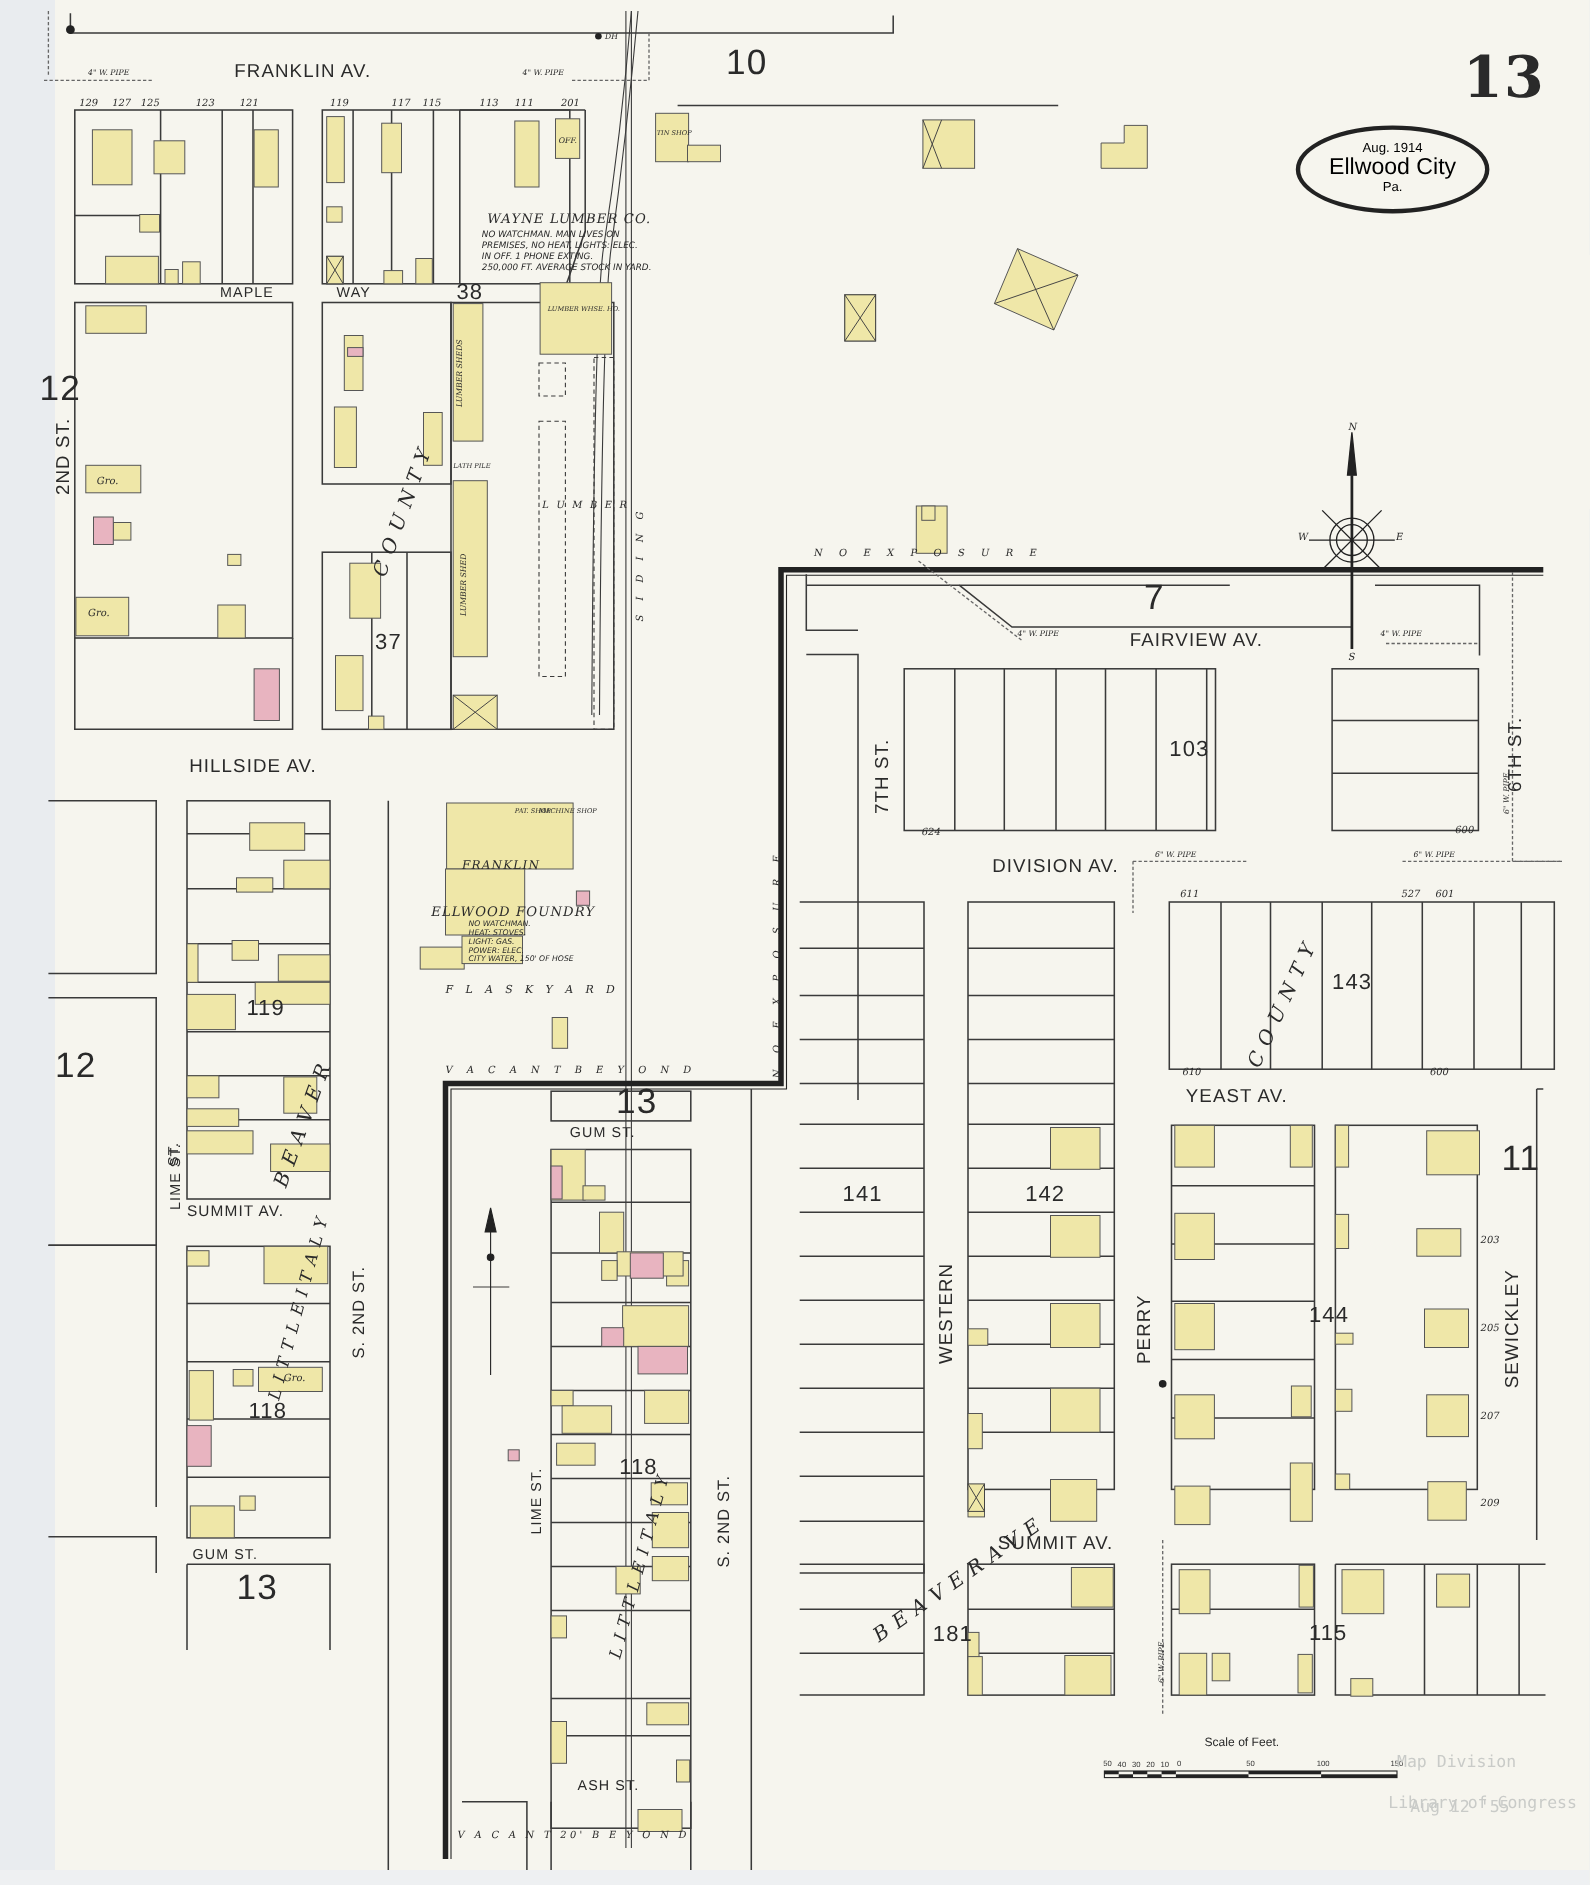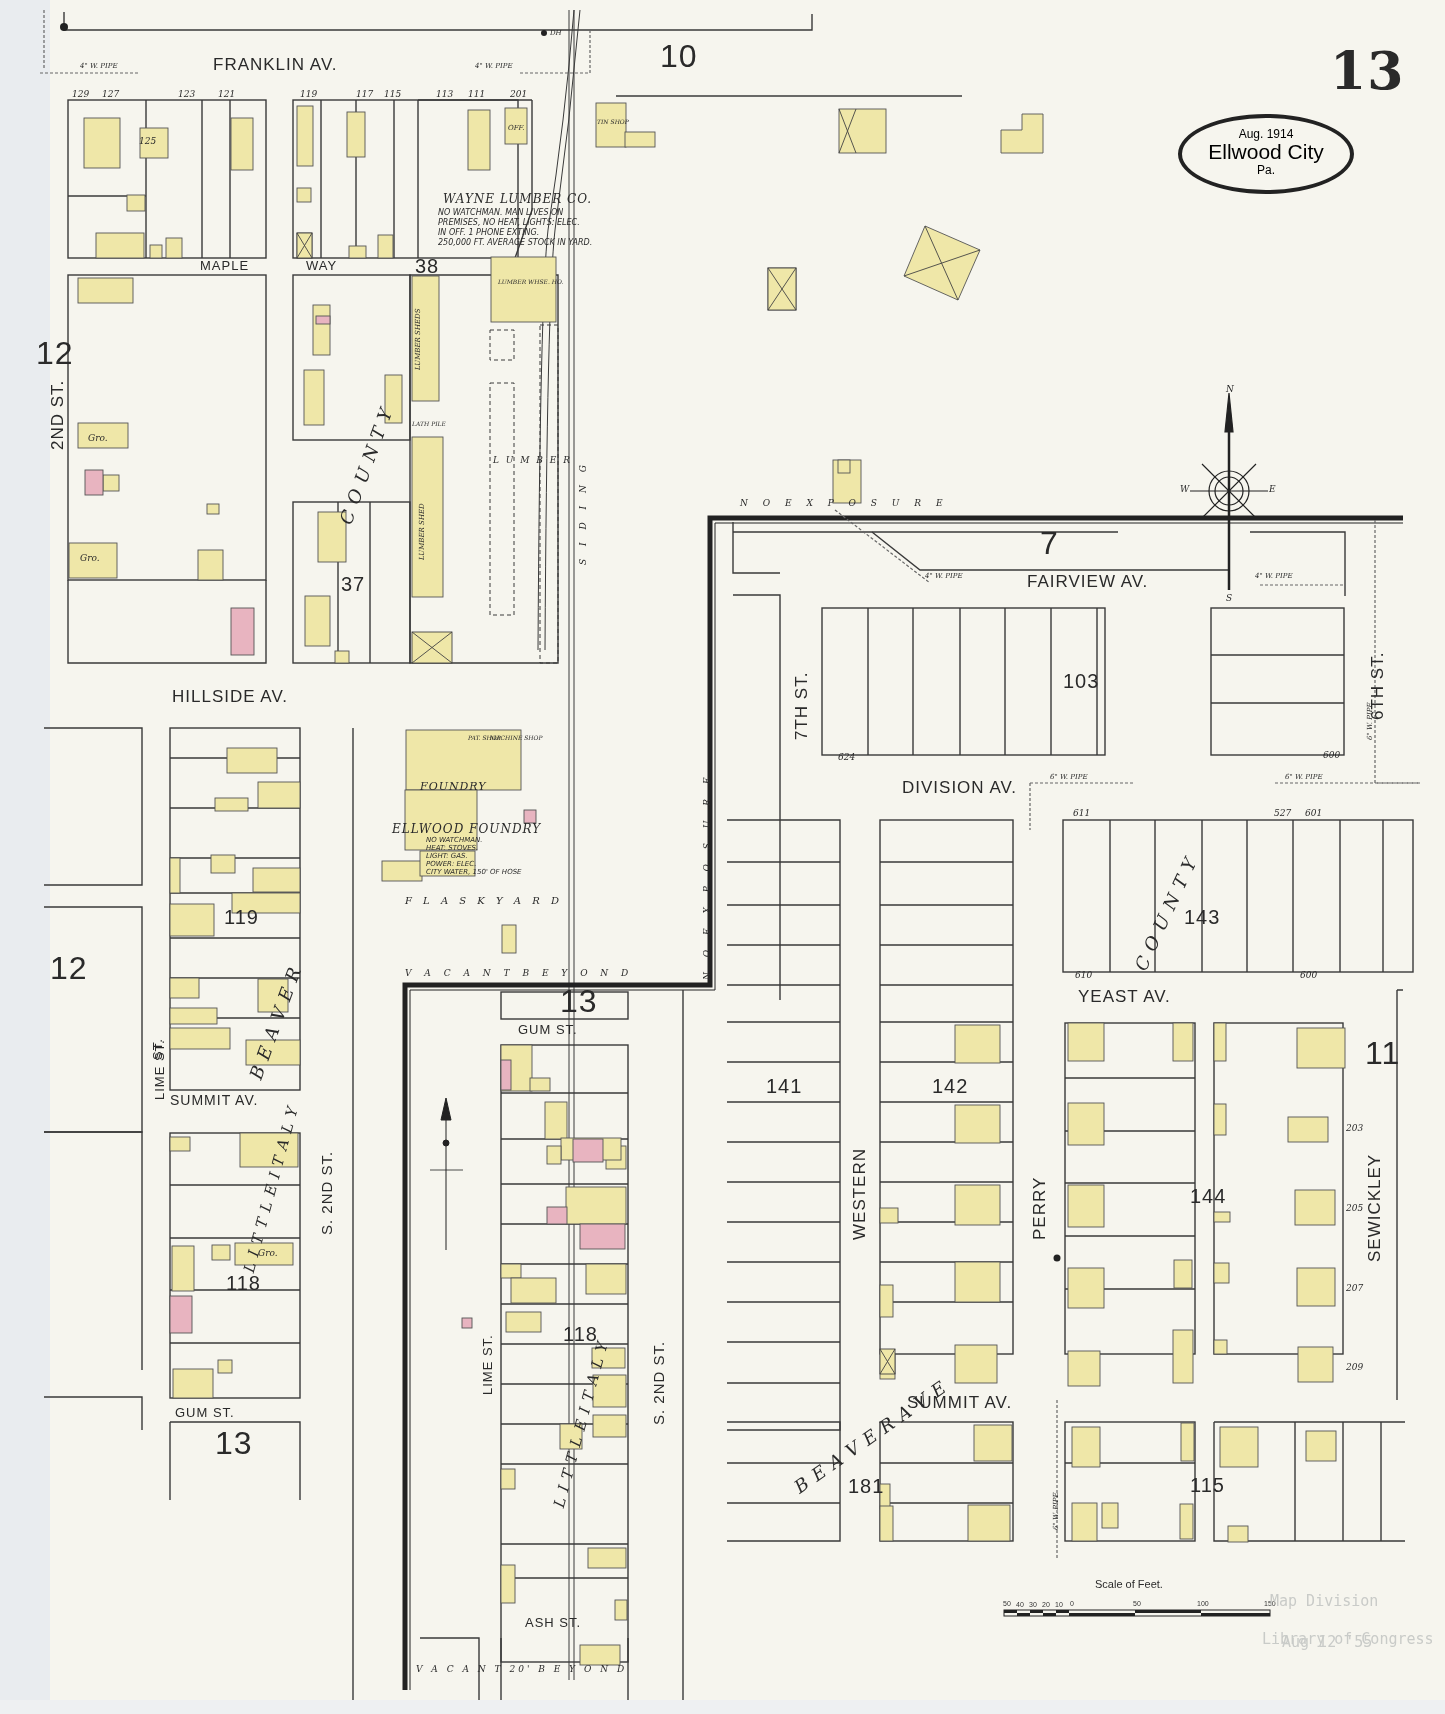--- a/index.html
+++ b/index.html
@@ -345,21 +345,21 @@
 <div class="lbl street-v" style="left:1030px;top:1240px;">PERRY</div>
 <div class="lbl street-v" style="left:1365px;top:1262px;">SEWICKLEY</div>
 <div class="lbl street-v" style="left:150px;top:1060px;font-size:13px;">ST.</div>
 
 <div class="lbl block" style="left:415px;top:255px;">38</div>
 <div class="lbl block" style="left:341px;top:573px;">37</div>
 <div class="lbl block" style="left:224px;top:906px;">119</div>
 <div class="lbl block" style="left:226px;top:1272px;">118</div>
 <div class="lbl block" style="left:563px;top:1323px;">118</div>
 <div class="lbl block" style="left:1063px;top:670px;">103</div>
-<div class="lbl block" style="left:1184px;top:882px;margin-top:24px;">143</div>
+<div class="lbl block" style="left:1211px;top:882px;">143</div>
 <div class="lbl block" style="left:766px;top:1075px;">141</div>
 <div class="lbl block" style="left:932px;top:1075px;">142</div>
 <div class="lbl block" style="left:1190px;top:1185px;">144</div>
 <div class="lbl block" style="left:848px;top:1475px;">181</div>
 <div class="lbl block" style="left:1190px;top:1474px;">115</div>
 
 <div class="lbl italic" style="left:335px;top:520px;transform:rotate(-70deg);transform-origin:left top;font-size:18px;">C O U N T Y</div>
 <div class="lbl italic" style="left:1130px;top:965px;transform:rotate(-65deg);transform-origin:left top;font-size:18px;">C O U N T Y</div>
 <div class="lbl italic" style="left:245px;top:1075px;transform:rotate(-70deg);transform-origin:left top;font-size:18px;">B E A V E R</div>
 <div class="lbl italic" style="left:240px;top:1270px;transform:rotate(-75deg);transform-origin:left top;font-size:15px;">L I T T L E   I T A L Y</div>
@@ -379,21 +379,21 @@
   <div>250,000 FT. AVERAGE STOCK IN YARD.</div>
 </div>
 <div class="lbl italic" style="left:392px;top:822px;font-size:12px;">ELLWOOD FOUNDRY</div>
 <div class="lbl note" style="left:426px;top:836px;font-size:7px;line-height:8px;">
   <div>NO WATCHMAN.</div>
   <div>HEAT: STOVES.</div>
   <div>LIGHT: GAS.</div>
   <div>POWER: ELEC.</div>
   <div>CITY WATER, 150' OF HOSE</div>
 </div>
-<div class="lbl italic" style="left:420px;top:780px;font-size:11px;">FOUNDRY</div>
+<div class="lbl italic" style="left:420px;top:780px;font-size:11px;">FRANKLIN</div>
 <div class="lbl tiny" style="left:405px;top:895px;letter-spacing:4px;font-size:10px;">F L A S K   Y A R D</div>
 <div class="lbl tiny" style="left:493px;top:455px;letter-spacing:2px;">L U M B E R</div>
 <div class="lbl tiny" style="left:414px;top:370px;transform:rotate(-90deg);transform-origin:left top;font-size:7px;">LUMBER SHEDS</div>
 <div class="lbl tiny" style="left:418px;top:560px;transform:rotate(-90deg);transform-origin:left top;font-size:7px;">LUMBER SHED</div>
 <div class="lbl tiny" style="left:498px;top:278px;font-size:6px;">LUMBER WHSE. HO.</div>
 <div class="lbl tiny" style="left:412px;top:420px;font-size:6px;">LATH PILE</div>
 <div class="lbl tiny" style="left:597px;top:118px;font-size:6px;">TIN SHOP</div>
 <div class="lbl tiny" style="left:490px;top:734px;font-size:6px;">MACHINE SHOP</div>
 <div class="lbl tiny" style="left:468px;top:734px;font-size:6px;">PAT. SHOP</div>
 <div class="lbl tiny" style="left:508px;top:124px;font-size:7px;">OFF.</div>
@@ -406,21 +406,21 @@
 <div class="lbl tiny" style="left:925px;top:572px;font-size:7px;">4" W. PIPE</div>
 <div class="lbl tiny" style="left:1255px;top:572px;font-size:7px;">4" W. PIPE</div>
 <div class="lbl tiny" style="left:1050px;top:773px;font-size:7px;">6" W. PIPE</div>
 <div class="lbl tiny" style="left:1285px;top:773px;font-size:7px;">6" W. PIPE</div>
 <div class="lbl tiny" style="left:1366px;top:740px;transform:rotate(-90deg);transform-origin:left top;font-size:7px;">6" W. PIPE</div>
 <div class="lbl tiny" style="left:1052px;top:1530px;transform:rotate(-90deg);transform-origin:left top;font-size:7px;">6" W. PIPE</div>
 <div class="lbl tiny" style="left:550px;top:29px;font-size:7px;">DH</div>
 
 <div class="lbl tiny" style="left:72px;top:89px;">129</div>
 <div class="lbl tiny" style="left:102px;top:89px;">127</div>
-<div class="lbl tiny" style="left:139px;top:89px;margin-top:47px;">125</div>
+<div class="lbl tiny" style="left:128px;top:89px;">125</div>
 <div class="lbl tiny" style="left:178px;top:89px;">123</div>
 <div class="lbl tiny" style="left:218px;top:89px;">121</div>
 <div class="lbl tiny" style="left:300px;top:89px;">119</div>
 <div class="lbl tiny" style="left:356px;top:89px;">117</div>
 <div class="lbl tiny" style="left:384px;top:89px;">115</div>
 <div class="lbl tiny" style="left:436px;top:89px;">113</div>
 <div class="lbl tiny" style="left:468px;top:89px;">111</div>
 <div class="lbl tiny" style="left:510px;top:89px;">201</div>
 <div class="lbl tiny" style="left:838px;top:752px;">624</div>
 <div class="lbl tiny" style="left:1323px;top:750px;">600</div>

